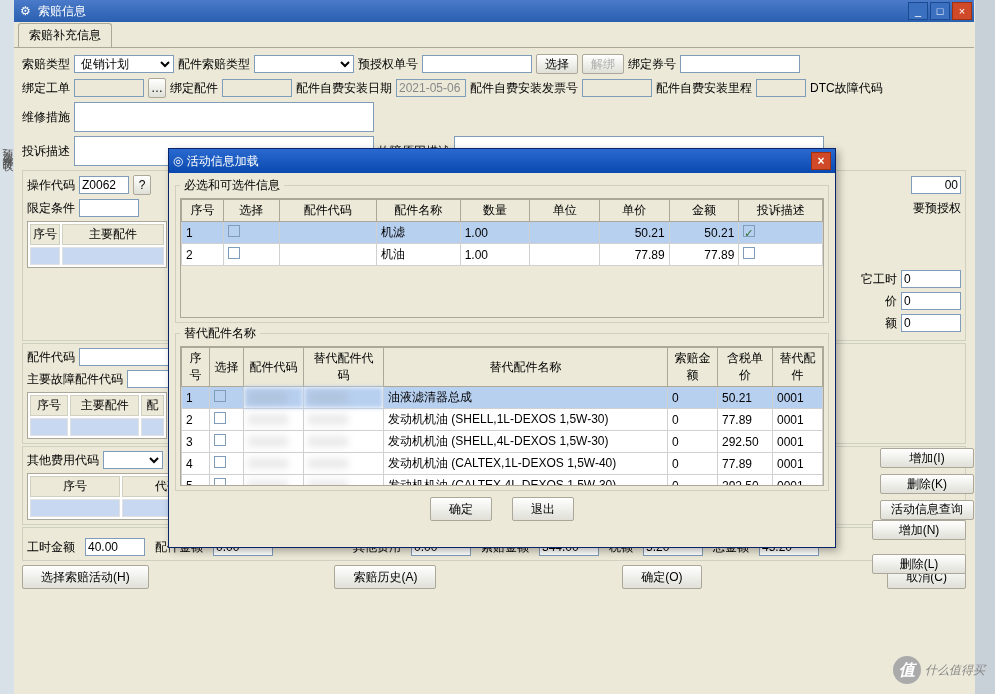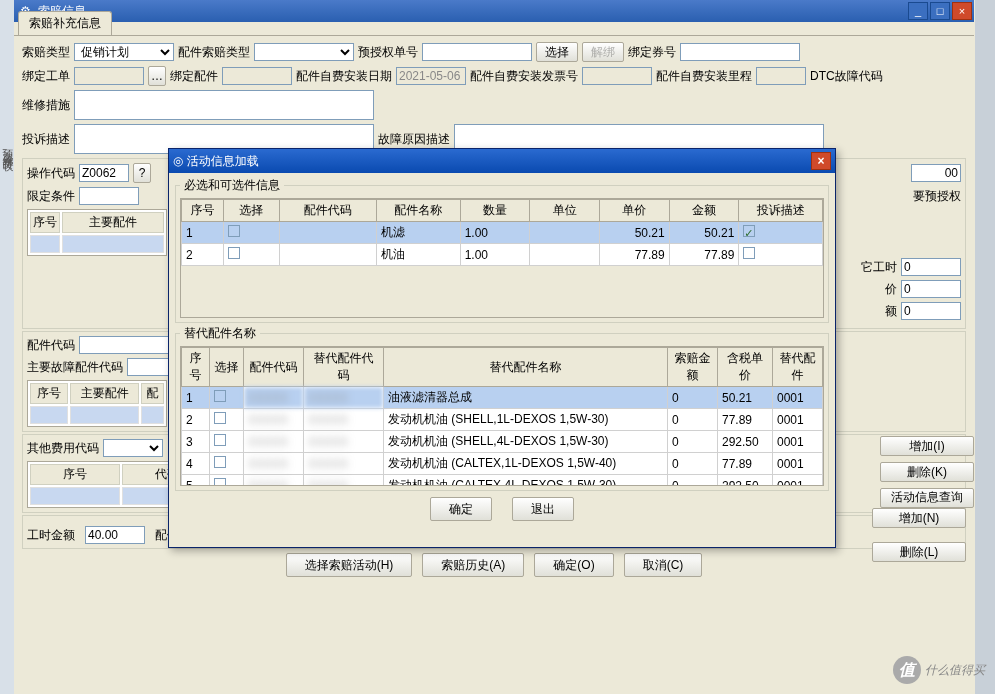--- a/index.html
+++ b/index.html
@@ -6,41 +6,41 @@
 body { margin:0; padding:0; width:995px; height:694px; background:#ece9d8; overflow:hidden; position:relative; }
 
 
 .main-win { position:absolute; left:14px; top:0; width:960px; height:694px; background:#ece9d8; }
 .main-title { height:22px; background:linear-gradient(#4a7ac9,#2a5fb0); color:#fff; padding:2px 6px; display:flex; align-items:center; }
 .title-icon { width:14px; height:14px; margin-right:4px; }
 .win-btns { position:absolute; right:2px; top:2px; display:flex; gap:2px; }
 .win-btn { width:20px; height:18px; background:#3b6fc0; border:1px solid #1a4a90; color:#fff; display:flex; align-items:center; justify-content:center; font-size:11px; }
 .win-btn.close { background:#d04a2a; border-color:#a03010; }
 
-.tab-strip { height:14px; background:#ece9d8; border-bottom:1px solid #aca899; display:flex; align-items:flex-end; padding-left:4px; }
+.tab-strip { height:26px; background:#ece9d8; border-bottom:1px solid #aca899; display:flex; align-items:flex-end; padding-left:4px; }
 .tab { background:#ece9d8; border:1px solid #aca899; border-bottom:none; padding:3px 10px; border-radius:3px 3px 0 0; }
 
 .form-area { padding:6px 8px; position:relative; height:620px; }
 .row { display:flex; align-items:center; gap:4px; margin-bottom:4px; flex-wrap:nowrap; }
 .lbl { white-space:nowrap; }
 input[type=text], select, .txt { height:18px; border:1px solid #7f9db9; background:#fff; padding:0 2px; }
 input.ro { background:#ece9d8; }
 .btn { height:20px; background:linear-gradient(#fff,#e0e0d8); border:1px solid #aca899; border-radius:2px; padding:0 8px; cursor:pointer; }
 .btn.big { height:24px; padding:1px 18px; }
 textarea { border:1px solid #7f9db9; resize:none; }
 
 
 .grid { border:1px solid #aca899; background:#fff; }
 .grid th { background:#ece9d8; border:1px solid #d0d0c0; font-weight:normal; padding:1px 2px; text-align:center; }
 .grid td { border:1px solid #e0e0e0; padding:1px 2px; }
 .grid tr.hl td { background:#c8d8f0; }
 
 fieldset { border:1px solid #d0d0c0; margin:2px 0; padding:4px; }
 
-.btm-btns { display:flex; gap:10px; justify-content:center; margin-top:4px; }
+.btm-btns { display:flex; gap:10px; justify-content:space-between; margin-top:4px; }
 
 
 .dialog { position:absolute; left:168px; top:148px; width:668px; height:400px; background:#ece9d8; border:1px solid #0a246a; box-shadow:3px 3px 8px rgba(0,0,0,.3); }
 .dlg-title { height:24px; background:linear-gradient(#2a6ad0,#0a4ab0); color:#fff; display:flex; align-items:center; padding:0 4px; }
 .dlg-title .x { margin-left:auto; width:20px; height:18px; background:#d04a2a; border:1px solid #a03010; color:#fff; display:flex; align-items:center; justify-content:center; font-weight:bold; }
 
 .dlg-body { padding:2px 6px; }
 .dlg-fs { border:1px solid #d0d0c0; margin-bottom:2px; }
 .dlg-fs > legend { padding:0 4px; }
 table.dlg-grid { border-collapse:collapse; width:100%; background:#fff; }

